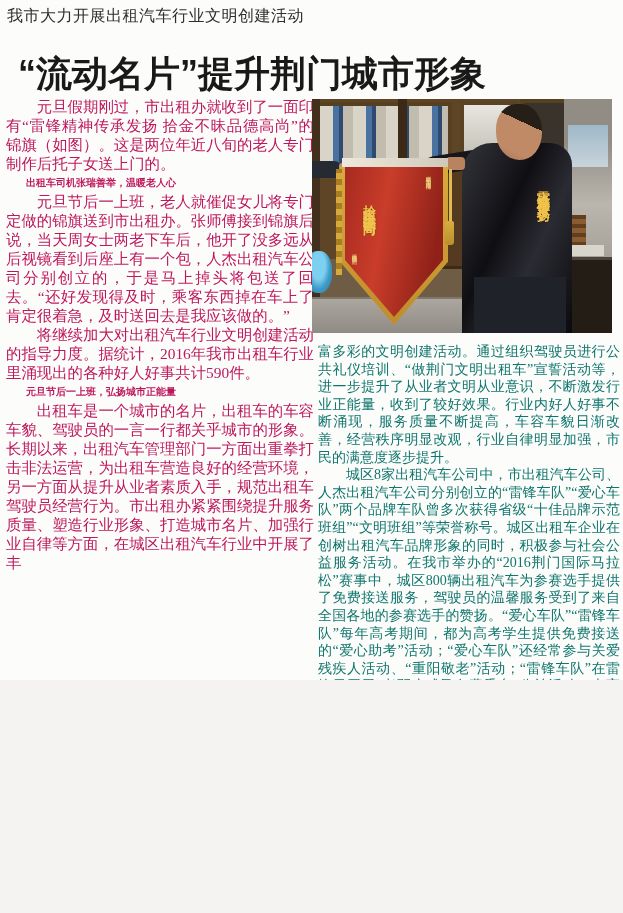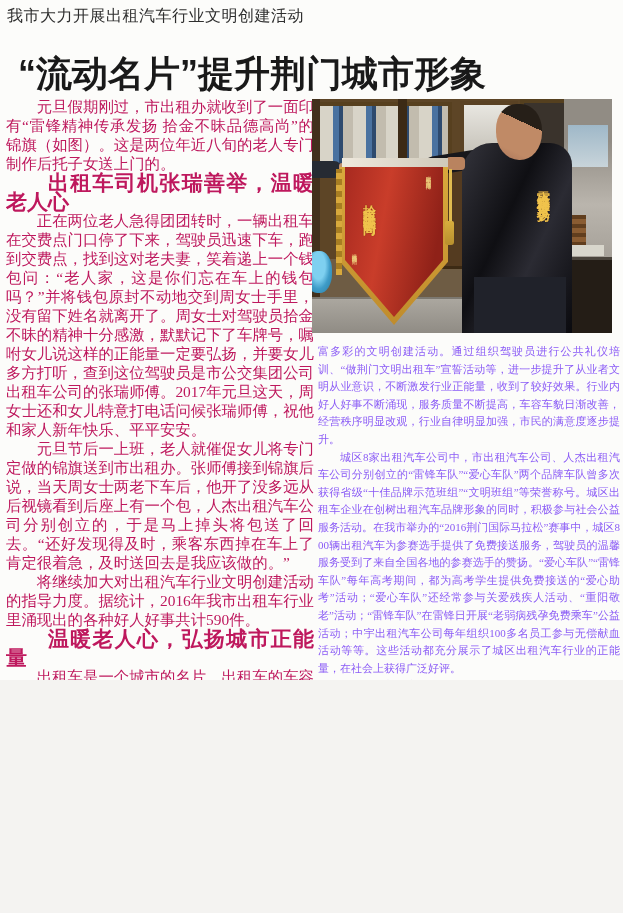--- a/index.html
+++ b/index.html
@@ -9,24 +9,24 @@
   .kicker{position:absolute;left:7px;top:6px;width:600px;font-family:"Liberation Sans","DejaVu Sans",sans-serif;
           font-size:16px;letter-spacing:.5px;color:#2e2e2e;}
   .headline{position:absolute;left:2px;top:36px;margin:16px;width:618px;
             font-family:"Liberation Sans","DejaVu Sans",sans-serif;
             font-size:36px;font-weight:700;letter-spacing:0;color:#191919;line-height:1.2;}
 
   .col-left{position:absolute;left:6px;top:97px;width:308px;height:812px;overflow:hidden;}
   .col-right{position:absolute;left:318px;top:343px;width:302px;height:566px;overflow:hidden;}
 
   .col-left p{margin:0;font-size:15.4px;line-height:19px;text-align:justify;word-break:break-all;color:#be185d;}
-  .col-right p{margin:0;font-size:11px;line-height:17.6px;text-align:justify;word-break:break-all;color:#8b5cf6;}
+  .col-right p{margin:0;font-size:14px;line-height:17.6px;text-align:justify;word-break:break-all;color:#0f766e;}
   p.p{text-indent:2em;}
   p.p-cont{text-indent:0;}
-  p.subhead{text-indent:2em;font-weight:bold;font-family:"Liberation Sans","DejaVu Sans",sans-serif;font-size:21px;}
+  p.subhead{text-indent:2em;font-weight:bold;font-family:"Liberation Sans","DejaVu Sans",sans-serif;font-size:10px;}
   .caption{margin:0;text-align:right;font-weight:normal;font-size:14.6px;line-height:18px;padding-right:4px;}
 
   
   .photo{position:absolute;left:312px;top:99px;width:300px;height:234px;overflow:hidden;background:#6e5c44;}
   .photo div{position:absolute;}
   .ph-wall-top{left:0;top:0;width:100%;height:160px;background:#5d4526;}
   .ph-books{left:4px;top:3px;width:128px;height:58px;border:4px solid #57401f;
             background:repeating-linear-gradient(90deg,#d8d4c8 0 13px,#4a72a0 13px 19px,#2e4a6e 19px 23px,#c2bcae 23px 33px);}
   .ph-glass-mid{left:148px;top:2px;width:50px;height:62px;border:4px solid #5a4224;
             background:linear-gradient(180deg,#e8e6e0,#bcb8ae);}
@@ -77,24 +77,23 @@
 <body>
 
 <div class="page">
 
   <div class="kicker">我市大力开展出租汽车行业文明创建活动</div>
   <h1 class="headline">“流动名片”提升荆门城市形象</h1>
 
   <div class="col-left" id="left-col">
       <p class="p">元旦假期刚过，市出租办就收到了一面印有“雷锋精神传承发扬 拾金不昧品德高尚”的锦旗（如图）。这是两位年近八旬的老人专门制作后托子女送上门的。</p>
       <p class="subhead">出租车司机张瑞善举，温暖老人心</p>
-      <p class="p">正在两位老人急得团团转时，一辆出租车在交费点门口停了下来，驾驶员迅速下车，跑到交费点，找到这对老夫妻，笑着递上一个钱包问：“老人家，这是你们忘在车上的钱包吗？”并将钱包原封不动地交到周女士手里，没有留下姓名就离开了。周女士对驾驶员拾金不昧的精神十分感激，默默记下了车牌号，嘱咐女儿说这样的正能量一定要弘扬，并要女儿多方打听，查到这位驾驶员是市公交集团公司出租车公司的张瑞师傅。2017年元旦这天，周女士还和女儿特意打电话问候张瑞师傅，祝他和家人新年快乐、平平安安。</p>
       <p class="p">元旦节后一上班，老人就催促女儿将专门定做的锦旗送到市出租办。张师傅接到锦旗后说，当天周女士两老下车后，他开了没多远从后视镜看到后座上有一个包，人杰出租汽车公司分别创立的，于是马上掉头将包送了回去。“还好发现得及时，乘客东西掉在车上了肯定很着急，及时送回去是我应该做的。”</p>
       <p class="p">将继续加大对出租汽车行业文明创建活动的指导力度。据统计，2016年我市出租车行业里涌现出的各种好人好事共计590件。</p>
-      <p class="subhead">温暖老人心，弘扬城市正能量</p>
+      <p class="subhead">元旦节后一上班，弘扬城市正能量</p>
       <p class="p">出租车是一个城市的名片，出租车的车容车貌、驾驶员的一言一行都关乎城市的形象。长期以来，出租汽车管理部门一方面出重拳打击非法运营，为出租车营造良好的经营环境，另一方面从提升从业者素质入手，规范出租车驾驶员经营行为。市出租办紧紧围绕提升服务质量、塑造行业形象、打造城市名片、加强行业自律等方面，在城区出租汽车行业中开展了丰</p>
     </div>
 
   <div class="photo">
     <div class="ph-wall-top"></div>
     <div class="ph-books"></div>
     <div class="ph-glass-mid"></div>
     <div class="ph-glass-dark"></div>
     <div class="ph-cab-doors"></div>
     <div class="ph-post1"></div>

